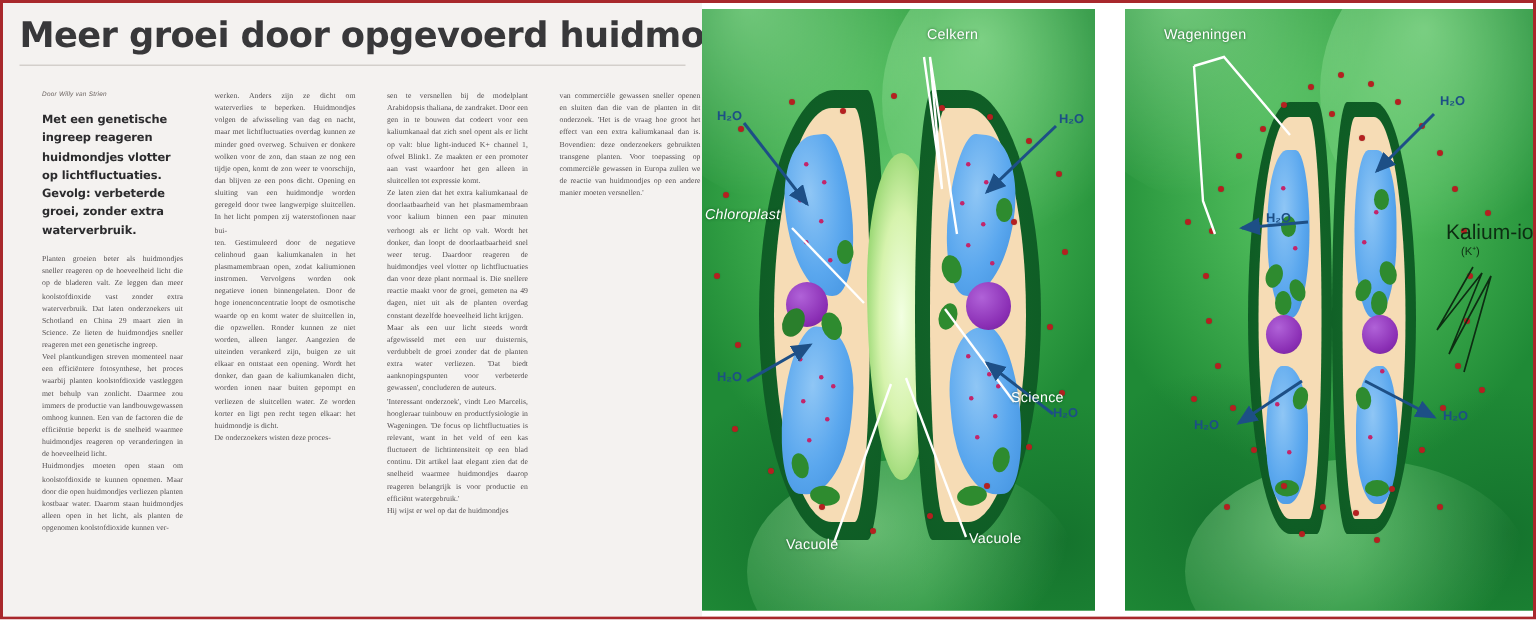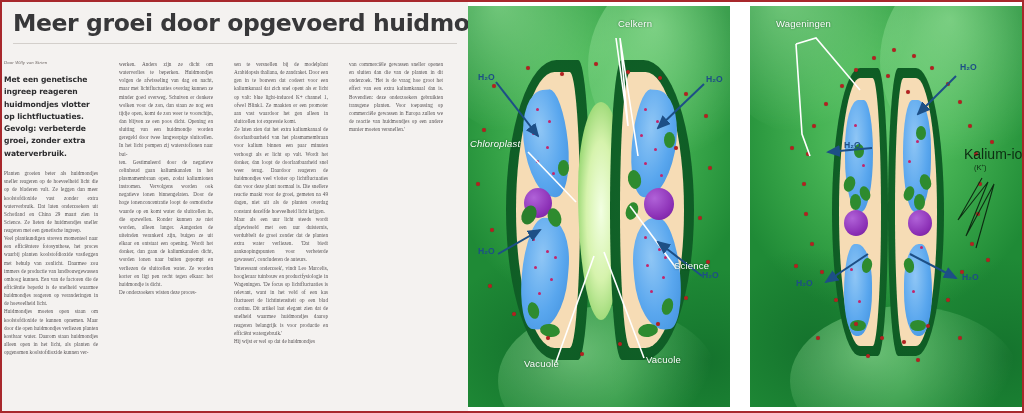--- a/index.html
+++ b/index.html
@@ -45,21 +45,21 @@
     white-space: nowrap;
   }
   #rule {
     margin: 7px 2px 0 2px;
     height: 1px;
     background: #d3cfcb;
   }
 
   #cols {
     position: absolute;
-    left: 2px; top: 58px;
+    left: 26px; top: 58px;
     width: 448px; height: 348px;
     display: flex;
     gap: 12px;
   }
   .col {
     width: 112px;
     padding-right: 9px;
     position: relative;
   }
   .byline {

